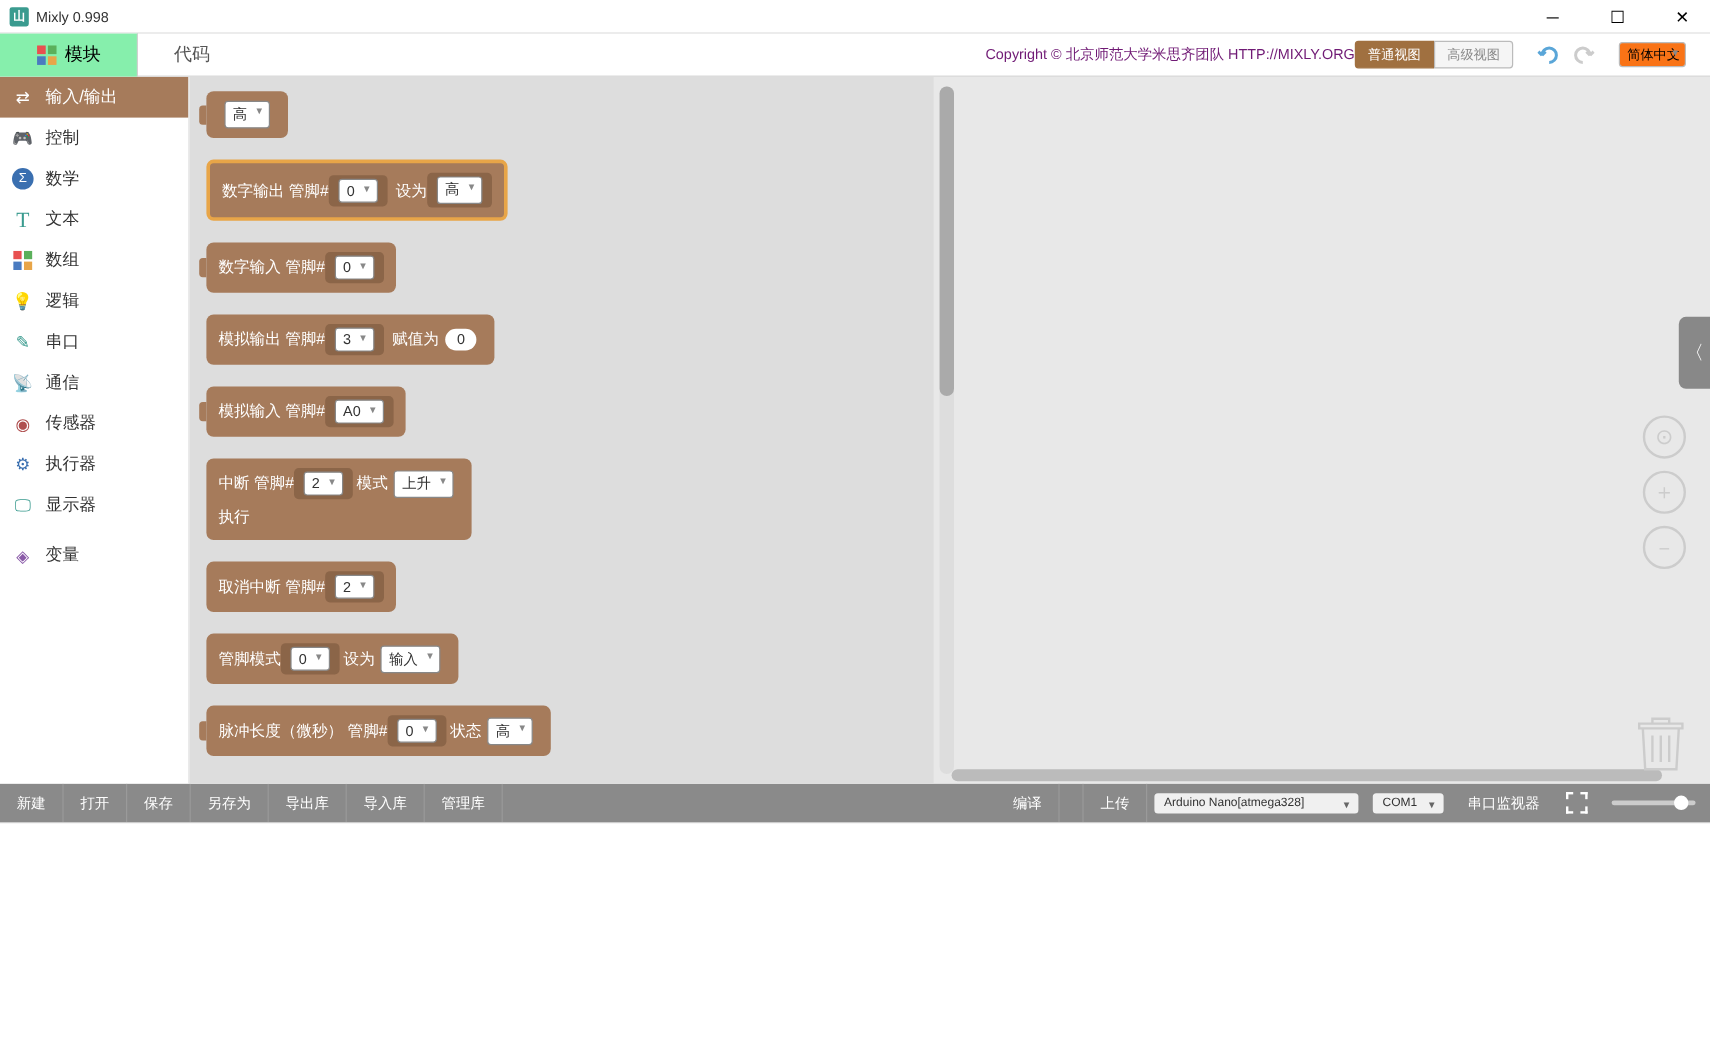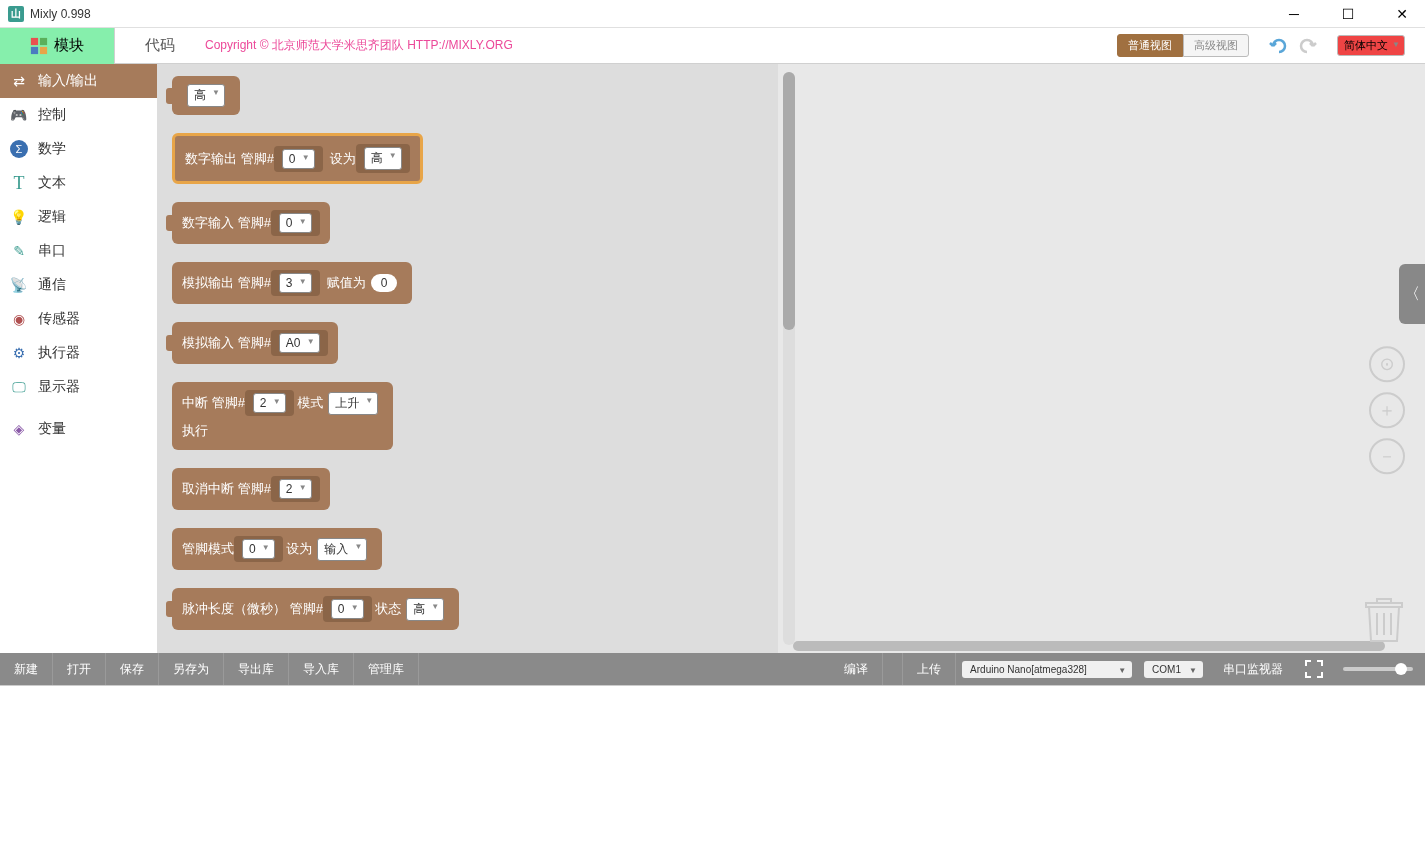--- a/index.html
+++ b/index.html
@@ -11,29 +11,29 @@
 .titlebar .title { margin-left: 6px; font-size: 12px; color: #333; }
 .titlebar .win-controls { margin-left: auto; display: flex; gap: 24px; }
 .titlebar .win-btn { width: 30px; height: 20px; display: flex; align-items: center; justify-content: center; font-size: 14px; cursor: pointer; }
 
 
 .header { height: 36px; display: flex; align-items: center; border-bottom: 1px solid #d0d0d0; }
 .tab { height: 36px; display: flex; align-items: center; justify-content: center; padding: 0 30px; font-size: 15px; cursor: pointer; }
 .tab.module { background: #86efac; border-right: 1px solid #d0d0d0; }
 .tab.module .puzzle-ic { width: 18px; height: 18px; margin-right: 6px; }
 .tab.code { color: #555; }
-.header .copyright { flex: 1; text-align: left; font-size: 12px; color: #ec4899; }
+.header .copyright { flex: 1; text-align: right; font-size: 12px; color: #701a75; }
 .header .view-btns { display: flex; margin-right: 20px; }
 .header .view-btn { border: 1px solid #bbb; font-size: 11px; padding: 3px 10px; cursor: pointer; background: #f5f5f5; color: #888; }
 .header .view-btn.active { background: #a07040; color: #fff; border-color: #a07040; }
 .header .view-btn:first-child { border-radius: 3px 0 0 3px; }
 .header .view-btn:last-child { border-radius: 0 3px 3px 0; }
 .header .undo-redo { display: flex; gap: 8px; margin-right: 20px; }
 .header .ur-btn { width: 20px; height: 20px; cursor: pointer; }
-.header .lang-sel { border: 1px solid #bbb; font-size: 11px; padding: 2px 16px 2px 6px; border-radius: 3px; margin-right: 20px; background: #ef4444; position: relative; }
+.header .lang-sel { border: 1px solid #bbb; font-size: 11px; padding: 2px 4px 2px 6px; border-radius: 3px; margin-right: 20px; background: #f97316; position: relative; }
 .header .lang-sel::after { content: "▼"; font-size: 8px; position: absolute; right: 4px; top: 4px; color: #888; }
 
 
 .main { display: flex; height: calc(865px - 28px - 36px - 32px - 180px); position: relative; }
 
 
 .sidebar { width: 158px; background: #fff; border-right: 1px solid #ddd; overflow-y: auto; }
 .side-item { height: 34px; display: flex; align-items: center; padding: 0 10px; font-size: 14px; cursor: pointer; color: #333; }
 .side-item.active { background: #a67b5b; color: #fff; }
 .side-ic { width: 18px; height: 18px; margin-right: 10px; display: flex; align-items: center; justify-content: center; font-size: 14px; }
@@ -144,20 +144,31 @@
         <span class="side-ic" style="color:#5ba55b">🎮</span>
         <span>控制</span>
       </div>
     <div class="side-item">
         <span class="side-ic" style="color:#3a6fb0;background:#3a6fb0;color:#fff;border-radius:50%;width:18px;height:18px;font-size:11px">Σ</span>
         <span>数学</span>
       </div>
     <div class="side-item">
         <span class="side-ic" style="color:#3a9b8f;font-family:serif;font-size:18px">T</span>
         <span>文本</span>
+      </div>
+    <div class="side-item">
+        <span class="side-ic">
+          <svg width="16" height="16">
+            <rect x="0" y="0" width="7" height="7" fill="#e85050"></rect>
+            <rect x="9" y="0" width="7" height="7" fill="#5bb05b"></rect>
+            <rect x="0" y="9" width="7" height="7" fill="#4a7bc0"></rect>
+            <rect x="9" y="9" width="7" height="7" fill="#e8a548"></rect>
+          </svg>
+        </span>
+        <span>数组</span>
       </div>
     <div class="side-item">
         <span class="side-ic" style="color:#3a6fb0">💡</span>
         <span>逻辑</span>
       </div>
     <div class="side-item">
         <span class="side-ic" style="color:#3a9b8f">✎</span>
         <span>串口</span>
       </div>
     <div class="side-item">

